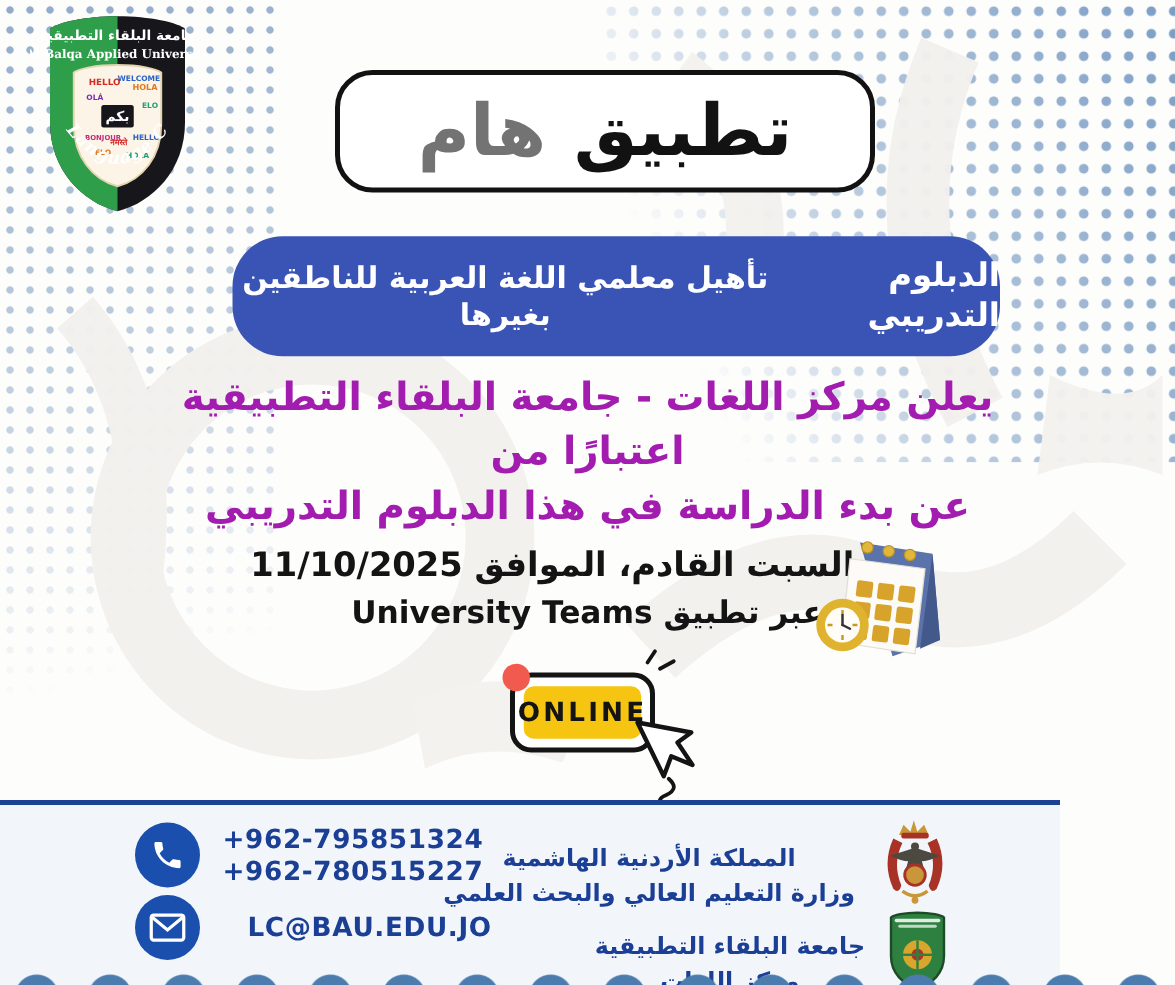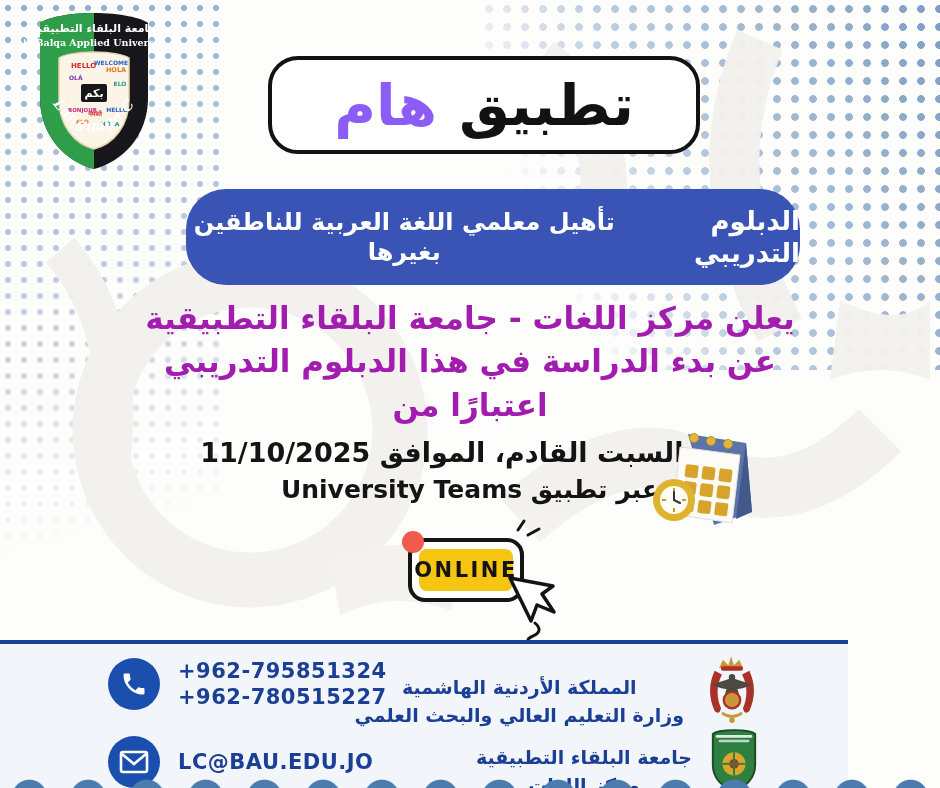--- a/index.html
+++ b/index.html
@@ -29,21 +29,21 @@
   .logo-main { position:absolute; left:24px; top:10px; width:140px; height:162px; z-index:4; }
 
   
   .announce-box {
     position:absolute; left:268px; top:56px; width:432px; height:98px; z-index:4;
     background:#fff; border:4px solid #121212; border-radius:30px;
     display:flex; align-items:center; justify-content:center; gap:22px;
     font-size:57px; font-weight:bold; direction:rtl;
   }
   .announce-box .w-black { color:#121212; }
-  .announce-box .w-red   { color:#8b5cf6; }
+  .announce-box .w-red   { color:#737373; }
 
   
   .banner {
     position:absolute; left:186px; top:189px; width:614px; height:96px; z-index:4;
     background:#3a54b6; border-radius:40px; color:#fff; direction:rtl;
     display:flex; flex-direction:row; align-items:center; justify-content:center;
     line-height:1.25;
   }
   .banner .b1 { font-size:26px; font-weight:bold; }
   .banner .b2 { font-size:24px; font-weight:bold;text-align:center; }
@@ -64,21 +64,21 @@
   
   .online-wrap { position:absolute; left:398px; top:518px; width:172px; height:122px; z-index:4; }
 
   
   .footer {
     position:absolute; left:0; top:640px; width:848px; height:148px; z-index:4;
     background:#f2f6fa; border-top:4px solid #1c4293;
   }
   .contact-row { position:absolute; display:flex; align-items:center; }
   .c-phone { left:108px; top:14px; }
-  .c-mail  { left:108px; top:92px; }
+  .c-mail  { left:108px; top:72px;gap:20px; }
   .icon-circle {
     width:52px; height:52px; border-radius:50%; background:#1a4fae;
     display:flex; align-items:center; justify-content:center; flex:0 0 auto;
   }
   .contact-text { margin-left:18px; color:#1c3f96; font-weight:bold; font-size:21px; line-height:1.25; letter-spacing:.5px; }
   .contact-text.mail { font-size:21px; }
 
   .gov-block, .uni-block { position:absolute; display:flex; align-items:center; direction:ltr; }
   .gov-block { right:84px; top:6px; }
   .uni-block { right:88px; top:76px; }
@@ -151,22 +151,22 @@
     <span class="w-red">هام</span>
   </div>
 
   <div class="banner">
     <div class="b1">الدبلوم التدريبي</div>
     <div class="b2">تأهيل معلمي اللغة العربية للناطقين بغيرها</div>
   </div>
 
   <div class="body-text">
     <div>يعلن مركز اللغات - جامعة البلقاء التطبيقية</div>
+    <div>اعتبارًا من</div>
     <div>عن بدء الدراسة في هذا الدبلوم التدريبي</div>
-    <div>اعتبارًا من</div>
   </div>
 
   <div class="schedule">
     <div class="s1">
       <span>يوم السبت القادم، الموافق</span>
       <span dir="ltr">11/10/2025</span>
     </div>
     <div class="s2">
       <span>عبر تطبيق</span>
       <span dir="ltr">University Teams</span>

